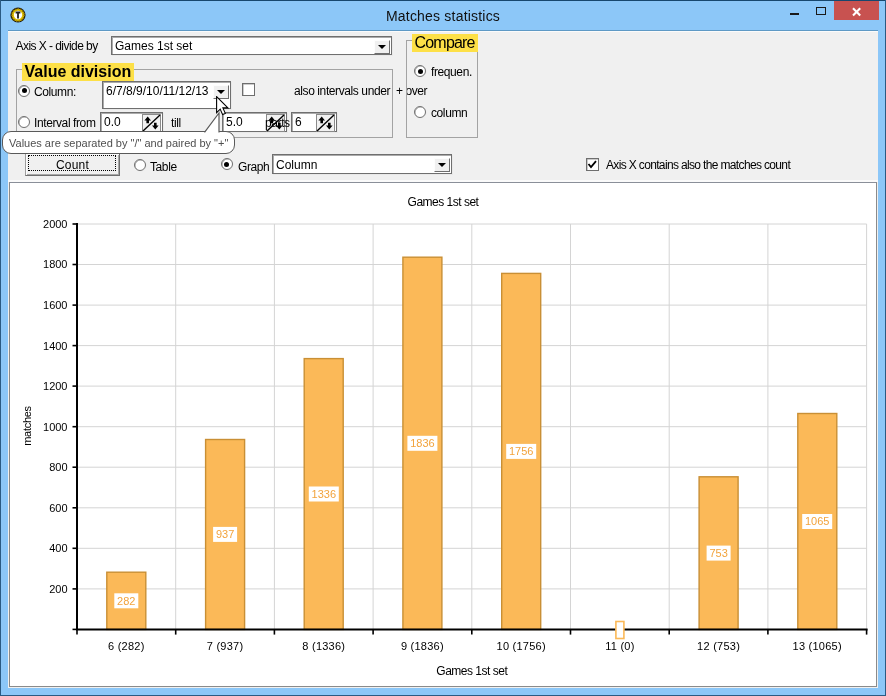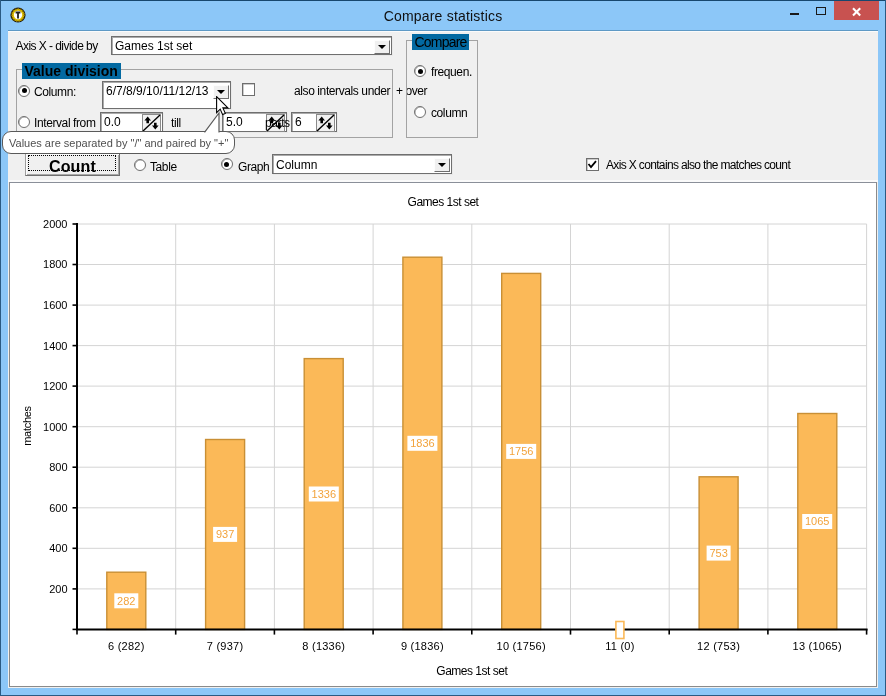--- a/index.html
+++ b/index.html
@@ -11,21 +11,21 @@
   .sunk{position:absolute;background:#fff;border:1px solid #6F6F6F;
         box-shadow:inset 1px 1px 0 #ABABAB, 1px 1px 0 #E9E9E9;box-sizing:border-box;}
   .cbtxt{position:absolute;font-size:12px;color:#000;white-space:nowrap;}
   .ddbtn{position:absolute;top:2.5px;width:16px;background:#F0F0F0;
          border:1px solid;border-color:#FDFDFD #6E6E6E #6E6E6E #FDFDFD;
          box-sizing:border-box;}
   .ddbtn:after{content:"";position:absolute;left:50%;top:50%;margin-left:-4px;margin-top:-2px;
          border-left:4px solid transparent;border-right:4px solid transparent;
          border-top:4.5px solid #000;}
   .grp{position:absolute;border:1px solid #A3A3A3;box-sizing:border-box;}
-  .grplbl{position:absolute;top:-7px;font-size:14px;background:#0369a1;padding:0 3px;white-space:nowrap;}
+  .grplbl{position:absolute;top:-7px;font-size:16px;background:#fde047;padding:0 3px;white-space:nowrap;}
   .radio{position:absolute;width:12px;height:12px;border-radius:50%;background:#fff;
          border:1px solid #707070;box-sizing:border-box;
          box-shadow:inset 0.5px 0.5px 0 #9a9a9a, 0.5px 0.5px 0 #E8E8E8;}
   .radio.sel:after{content:"";position:absolute;left:2.5px;top:2.5px;width:5px;height:5px;
          border-radius:50%;background:#000;}
   .chk{position:absolute;width:13px;height:13px;background:#fff;border:1px solid #6E6E6E;
        box-sizing:border-box;box-shadow:inset 0.5px 0.5px 0 #9a9a9a;}
 
 </style>
 </head>
@@ -34,21 +34,21 @@
 <div class="abs" style="left:0;top:0;width:886px;height:696px;border:1px solid #2A5A83;box-sizing:border-box;"></div>
 <div class="abs" style="left:1px;top:0;width:884px;height:1px;background:#17476E;"></div>
 
 <svg class="abs" style="left:10px;top:7px" width="16" height="16" viewBox="0 0 16 16">
   <circle cx="8" cy="8" r="7.6" fill="#1A1A1A"></circle>
   <circle cx="8" cy="8" r="6.3" fill="#D8B800"></circle>
   <circle cx="8" cy="8" r="6.3" fill="none" stroke="#8A7000" stroke-width="1.6" stroke-dasharray="1.2 1.4"></circle>
   <circle cx="8" cy="8" r="4.2" fill="#fff"></circle>
   <path d="M5.6 4.6 h4.8 v2 h-1.5 v5 h-1.8 v-5 H5.6 Z" fill="#222"></path>
 </svg>
-<div class="abs" style="left:0;top:7.5px;width:886px;text-align:center;font-size:14px;letter-spacing:0.2px;color:#101010;">Compare statistics</div>
+<div class="abs" style="left:0;top:7.5px;width:886px;text-align:center;font-size:14px;letter-spacing:0.2px;color:#101010;">Matches statistics</div>
 
 <div class="abs" style="left:790px;top:13px;width:9px;height:2px;background:#1A1A1A;"></div>
 <div class="abs" style="left:816px;top:7px;width:10px;height:8px;border:1.5px solid #1A1A1A;box-sizing:border-box;"></div>
 <div class="abs" style="left:834px;top:1px;width:45px;height:19px;background:#C85250;"></div>
 <svg class="abs" style="left:834px;top:1px" width="45" height="19" viewBox="0 0 45 19">
   <path d="M19 7.2 L26.2 14.4 M26.2 7.2 L19 14.4" stroke="#fff" stroke-width="2.1"></path>
 </svg>
 
 <div class="abs" style="left:8px;top:30px;width:870px;height:658px;background:#F0F0F0;"></div>
 <div class="abs" style="left:8px;top:30px;width:870px;height:1px;background:#5E99C5;"></div>
@@ -109,21 +109,21 @@
 </div>
 <div class="radio sel" style="left:414px;top:65px;"></div>
 <div class="lbl" style="left:431px;top:65px;">frequen.</div>
 <div class="radio" style="left:414px;top:106px;"></div>
 <div class="lbl" style="left:431px;top:106px;">column</div>
 
 <div class="abs" style="left:25px;top:153px;width:95px;height:23px;background:#F0F0F0;
      border:1px solid;border-color:#9E9E9E #6F6F6F #6F6F6F #9E9E9E;box-sizing:border-box;
      box-shadow:inset 1px 1px 0 #FDFDFD, inset -1px -1px 0 #A8A8A8;">
   <div class="abs" style="left:2px;top:1px;right:3px;bottom:4px;border:1px dotted #000;"></div>
-  <div class="abs" style="left:0;top:4px;width:100%;text-align:center;font-size:16px;font-weight:bold;letter-spacing:0.2px;">Count</div>
+  <div class="abs" style="left:0;top:4px;width:100%;text-align:center;font-size:12px;font-weight:normal;letter-spacing:0.2px;">Count</div>
 </div>
 <div class="radio" style="left:134px;top:158.5px;"></div>
 <div class="lbl" style="left:150px;top:159.5px;">Table</div>
 <div class="radio sel" style="left:220.5px;top:158px;"></div>
 <div class="lbl" style="left:238px;top:159.5px;">Graph</div>
 <div class="sunk" style="left:272px;top:154px;width:180px;height:19.5px;">
   <div class="cbtxt" style="left:3px;top:2.5px;">Column</div>
   <div class="ddbtn" style="right:1.5px;height:14px;"></div>
 </div>
 <div class="chk" style="left:586px;top:158px;"></div>

